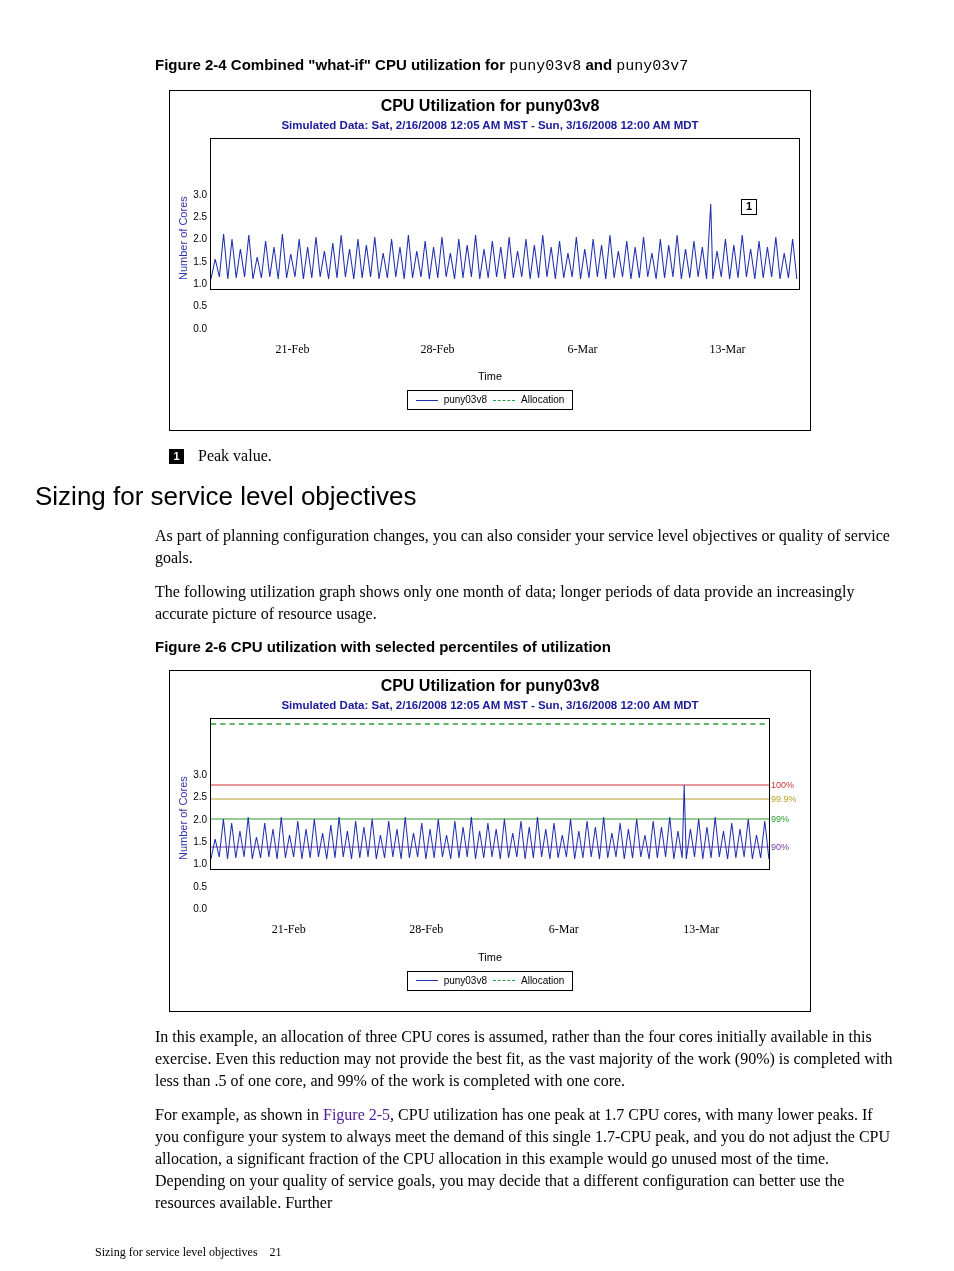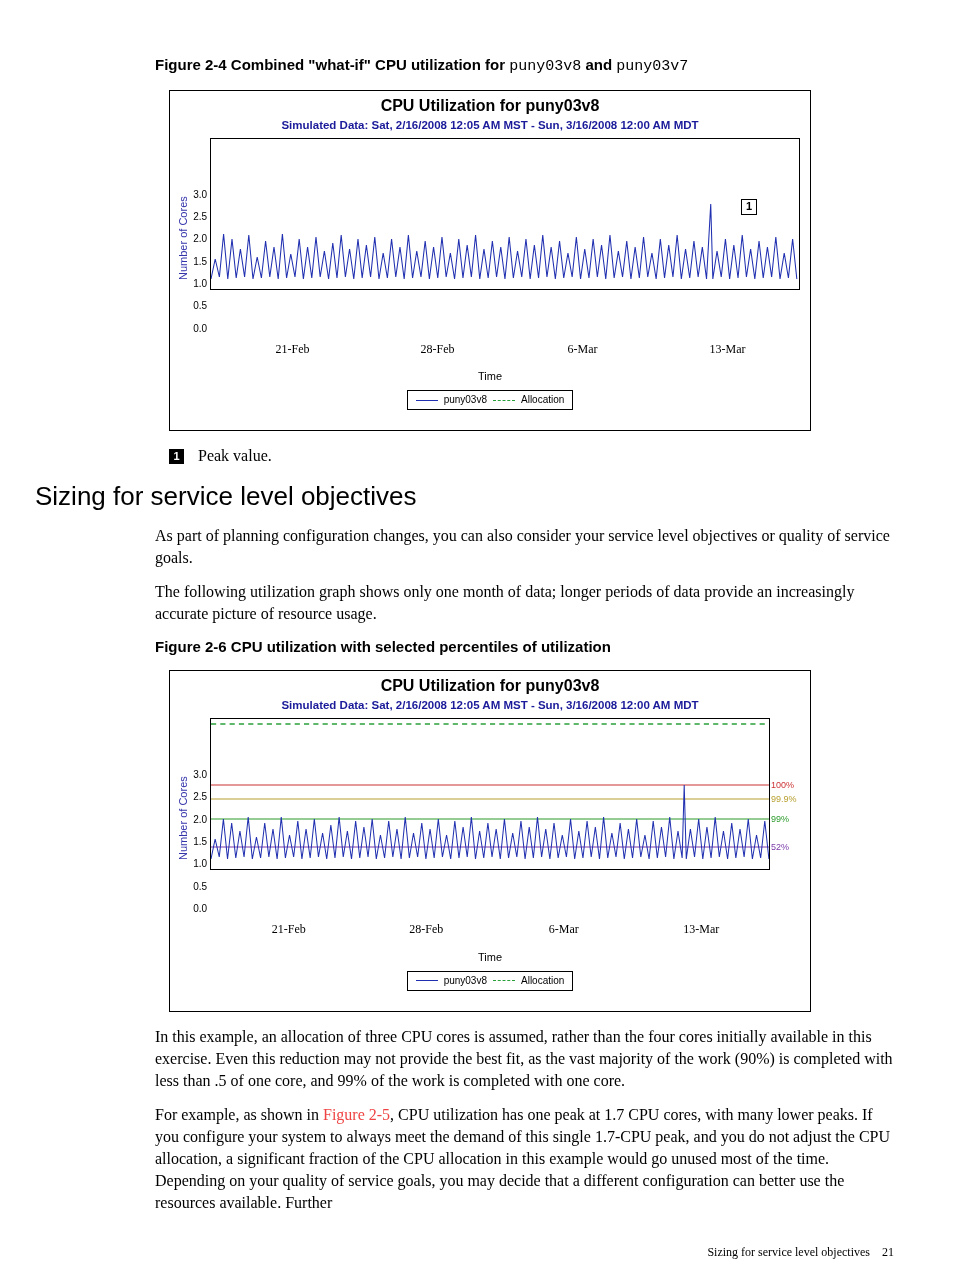--- a/index.html
+++ b/index.html
@@ -143,25 +143,24 @@
   }
   h2 {
     font-family: Arial, Helvetica, sans-serif;
     font-weight: normal;
     font-size: 26px;
     margin: 12px 0 10px -60px;
   }
   .section-indent {
     margin-left: 60px;
   }
-  .link { color: #ef4444; }
+  .link { color: #4c1d95; }
   .footer {
     font-family: Georgia, serif;
     font-size: 12px;
-    text-align: right;
     margin-top: 30px;
   }
   .overlay-callout {
     position: absolute;
     background: #fff;
     border: 1px solid #000;
     font-family: Arial, sans-serif;
     font-weight: bold;
     font-size: 11px;
     width: 14px;
@@ -256,21 +255,21 @@
             <line x1="0" y1="5" x2="540" y2="5" stroke="#2aa03a" stroke-width="1.5" stroke-dasharray="5,4"></line>
             <line x1="0" y1="66" x2="540" y2="66" stroke="#cc3333" stroke-width="1"></line>
             <line x1="0" y1="80" x2="540" y2="80" stroke="#b8a030" stroke-width="1"></line>
             <line x1="0" y1="100" x2="540" y2="100" stroke="#2a9a2a" stroke-width="1"></line>
             <line x1="0" y1="128" x2="540" y2="128" stroke="#7a3aa8" stroke-width="1"></line>
             <polyline fill="none" stroke="#2030b0" stroke-width="1" points="0,140 4,120 8,138 12,100 16,140 20,104 24,139 28,112 32,138 36,98 40,140 44,118 48,139 52,104 56,138 60,110 64,140 68,98 72,139 76,116 80,138 84,102 88,140 92,110 96,139 100,100 104,138 108,114 112,140 116,106 120,139 124,98 128,138 132,112 136,140 140,102 144,139 148,108 152,138 156,100 160,140 164,116 168,139 172,102 176,138 180,110 184,140 188,98 192,139 196,114 200,138 204,104 208,140 212,110 216,139 220,100 224,138 228,116 232,140 236,102 240,139 244,108 248,138 252,98 256,140 260,112 264,139 268,104 272,138 276,110 280,140 284,100 288,139 292,114 296,138 300,102 304,140 308,108 312,139 316,98 320,138 324,110 328,140 332,104 336,139 340,116 344,138 348,100 352,140 356,112 360,139 364,102 368,138 372,108 376,140 380,98 384,139 388,114 392,138 396,104 400,140 404,110 408,139 412,100 416,138 420,116 424,140 428,102 432,139 436,108 440,138 444,98 448,140 452,112 456,139 458,66 460,140 464,110 468,138 472,100 476,140 480,108 484,139 488,98 492,138 496,112 500,140 504,104 508,139 512,110 516,138 520,100 524,140 528,116 532,139 536,102 540,140"></polyline>
           </svg>
           <div class="pctlabel" style="top:66px;color:#cc3333">100%</div>
           <div class="pctlabel" style="top:80px;color:#b8a030">99.9%</div>
           <div class="pctlabel" style="top:100px;color:#2a9a2a">99%</div>
-          <div class="pctlabel" style="top:128px;color:#7a3aa8">52%</div>
+          <div class="pctlabel" style="top:128px;color:#7a3aa8">90%</div>
         </div>
       </div>
       <div class="xaxis xaxis2">
         <span>21-Feb</span>
           <span>28-Feb</span>
           <span>6-Mar</span>
           <span>13-Mar</span>
       </div>
       <div class="xlabel">Time</div>
       <div class="legend-row">

